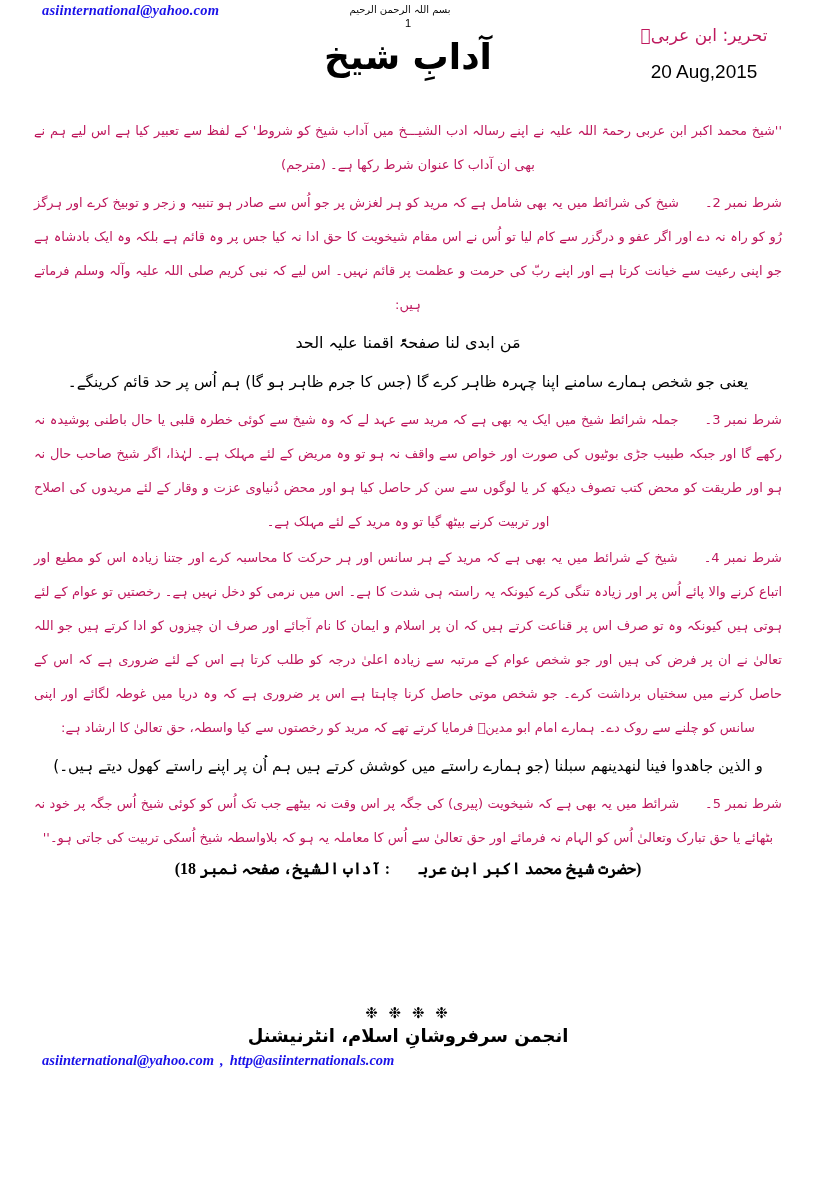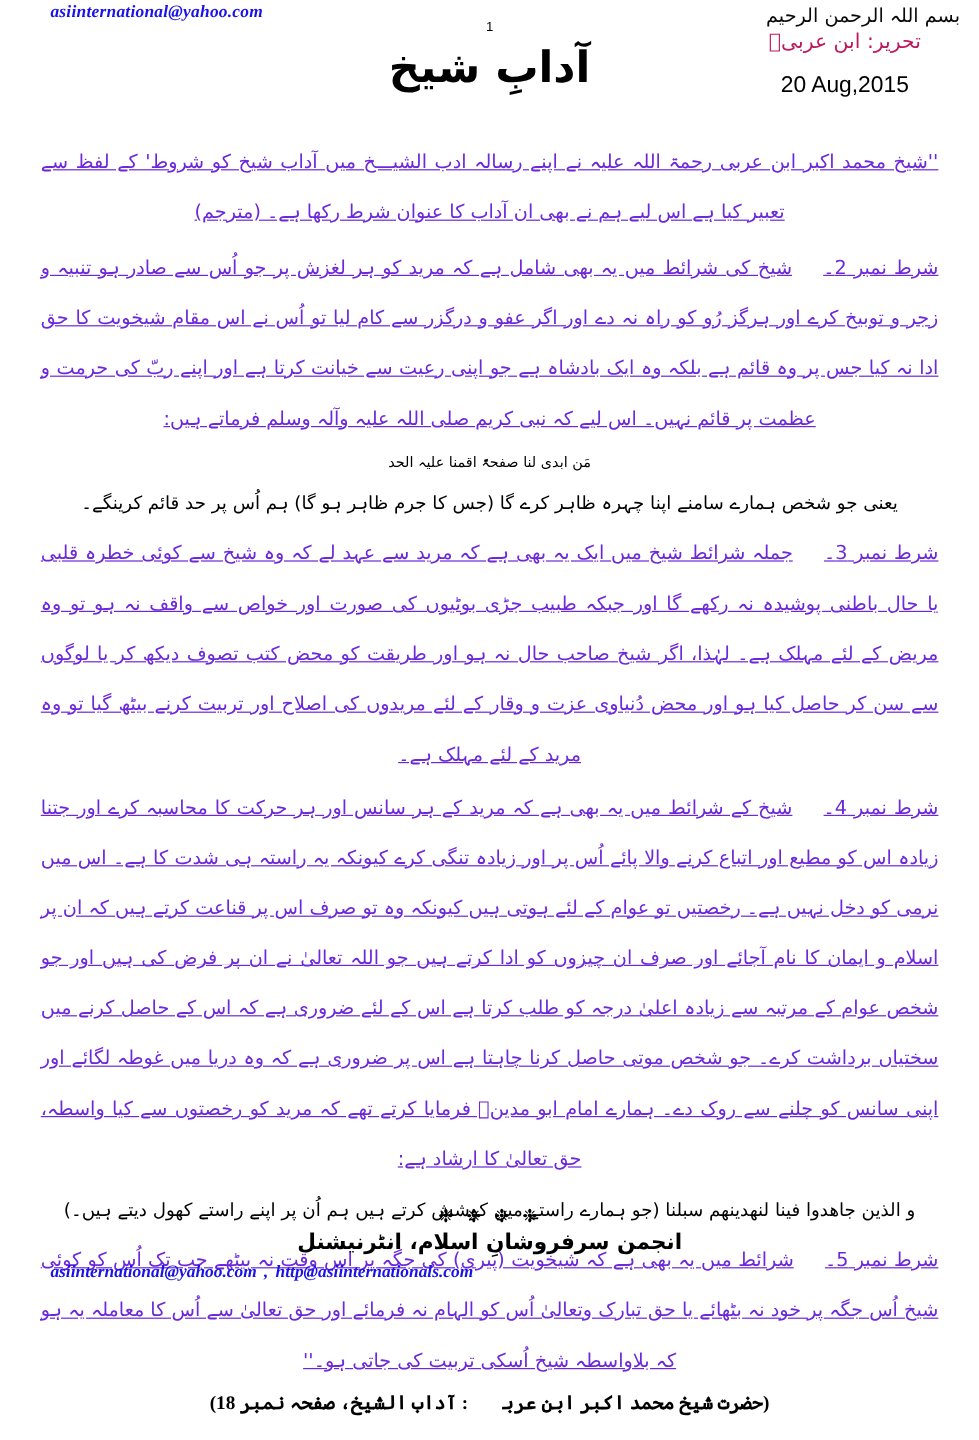--- a/index.html
+++ b/index.html
@@ -41,22 +41,22 @@
     font-weight: bold;
     font-size: 14.5px;
     letter-spacing: 0.2px;
     white-space: nowrap;
   }
   .bismillah {
     position: absolute;
     top: 4px;
     left: 0;
     right: 16px;
-    text-align: right;
-    font-size: 16px;
+    text-align: center;
+    font-size: 10px;
     font-family: "DejaVu Sans", "Liberation Sans", sans-serif;
     color: #0a0a0a;
     line-height: 1.1;
   }
   .page-number {
     position: absolute;
     top: 17px;
     left: 0;
     right: 0;
     text-align: center;
@@ -104,45 +104,44 @@
   .content {
     position: relative;
     margin: 0 34px;
     direction: rtl;
     text-align: justify;
     text-align-last: center;
   }
 
   .para {
     font-family: "DejaVu Sans", "Liberation Sans", sans-serif;
-    font-size: 16px;
+    font-size: 13px;
     line-height: 2.62;
-    color: #6d28d9;
+    color: #be185d;
     margin: 0 0 2px 0;
     text-align: justify;
     text-justify: inter-word;
-    text-decoration: underline;
   }
   .para .label {
     font-weight: normal;
     white-space: nowrap;
   }
   .para .gap {
     display: inline-block;
     width: 26px;
   }
 
   .intro {
     margin-top: 14px;
     margin-bottom: 4px;
   }
 
   .arabic-quote {
     font-family: "DejaVu Sans", "Liberation Sans", sans-serif;
-    font-size: 12px;
+    font-size: 16px;
     line-height: 2.4;
     text-align: center;
     color: #000;
     margin: 2px 0 0 0;
     direction: rtl;
   }
   .quote-translation {
     font-family: "DejaVu Sans", "Liberation Sans", sans-serif;
     font-size: 15.2px;
     line-height: 2.5;

